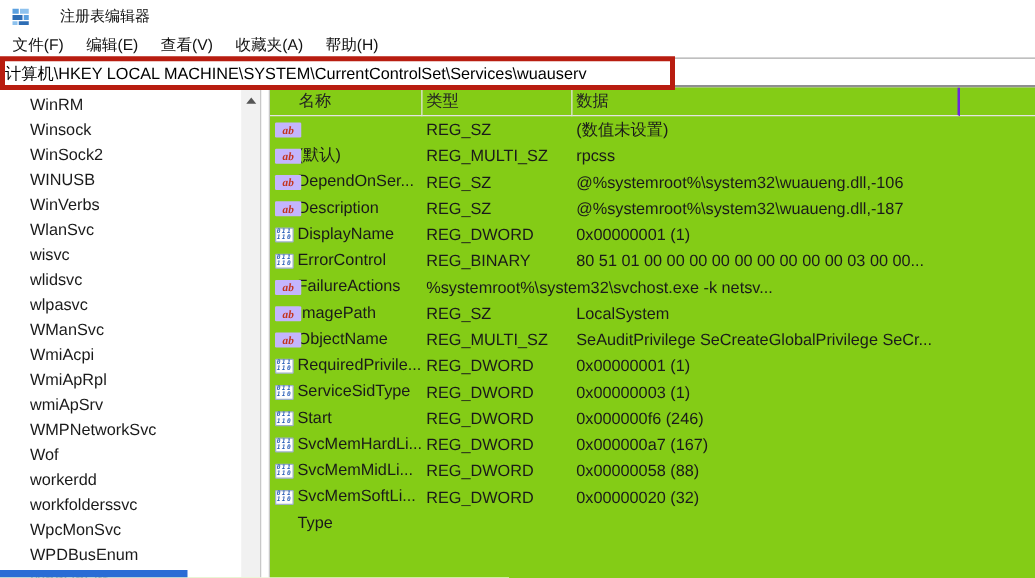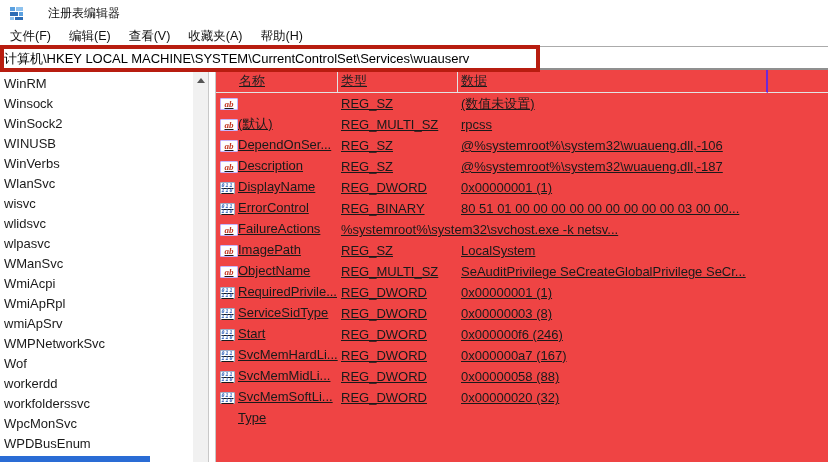--- a/index.html
+++ b/index.html
@@ -22,43 +22,43 @@
   .address-text { font-size:13px; padding-left:4px; white-space:nowrap; color:#000; }
   .red-annotation { position:absolute; left:0; top:-2px; width:540px; height:27px;
                     border:4px solid #b81d10; pointer-events:none; z-index:5; }
 
   
   .main { display:flex; height:392px; position:relative; }
 
   
   .tree-pane { position:relative; width:208px; flex:0 0 auto; overflow:hidden; }
   .tree-list { padding-top:4px; }
-  .tree-item { height:20px; line-height:20px; font-size:13px; padding-left:4px; white-space:nowrap; }
+  .tree-item { height:20px; line-height:20px; font-size:13px; padding-left:24px; white-space:nowrap; }
   .tree-scrollbar { position:absolute; top:2px; right:0; width:15px; height:390px; background:#f1f1f1; }
   .scroll-up-btn { width:15px; height:16px; display:flex; align-items:center; justify-content:center; background:#f1f1f1; }
   .tri-up { width:0; height:0; border-left:4px solid transparent; border-right:4px solid transparent;
             border-bottom:5px solid #555; }
   .splitter { width:8px; flex:0 0 auto; border-left:1px solid #c8c8c8; border-right:1px solid #c8c8c8; background:#fff; }
 
   
-  .table-pane { flex:1 1 auto; overflow:hidden; background:#ef4444;text-decoration:underline; }
+  .table-pane { flex:1 1 auto; overflow:hidden; background:#84cc16; }
   .table-header { display:flex; height:23px; align-items:center; font-size:13px; color:#222; }
   .th { height:100%; display:flex; align-items:center; border-bottom:1px solid #e3e3e3; }
   .th-name { width:122px; padding-left:23px; border-right:1px solid #e3e3e3; }
   .th-type { width:120px; padding-left:3px; border-right:1px solid #e3e3e3; }
   .th-data { width:310px; padding-left:3px; border-right:2px solid #6d28d9; }
   .th-rest { flex:1; }
   .table-body .row { display:flex; align-items:center; height:21px; font-size:13px; white-space:nowrap; }
   .cell-icon { width:22px; flex:0 0 auto; display:flex; justify-content:flex-start; padding-left:4px; }
   .cell-name { width:100px; flex:0 0 auto; overflow:hidden;margin-top:40px; }
   .cell-type { width:120px; flex:0 0 auto; padding-left:3px; overflow:hidden; }
   .cell-data { flex:1 1 auto; padding-left:3px; overflow:hidden; }
 
   
-  .icon-ab { width:36px; height:12px; border:1px solid #c4b5fd; background:#fdfdfd; border-radius:1px;
+  .icon-ab { width:36px; height:12px; border:6px solid #c4b5fd; background:#fdfdfd; border-radius:1px;
              display:flex; align-items:center; justify-content:center;
              font:italic bold 9px "Liberation Serif", serif; color:#c3341e; }
   .icon-bin { width:15px; height:12px; border:1px solid #9eb0c8; background:#fdfdfd; border-radius:1px;
               display:flex; flex-direction:column; align-items:center; justify-content:center;
               font:bold 5px "DejaVu Sans Mono", monospace; line-height:5px; color:#2b5fb8; letter-spacing:1px; }
 
   
   .taskbar-fragment { position:absolute; left:0; bottom:0; width:150px; height:6px; background:#2a6cd5; }
 </style>
 </head>
@@ -225,21 +225,21 @@
           </div>
           <div class="row">
             <div class="cell-icon">
               <span class="icon-bin">
                 <i>011</i>
                 <i>110</i>
               </span>
             </div>
             <div class="cell-name">Start</div>
             <div class="cell-type">REG_DWORD</div>
-            <div class="cell-data">0x00000003 (8)</div>
+            <div class="cell-data">0x00000003 (1)</div>
           </div>
           <div class="row">
             <div class="cell-icon">
               <span class="icon-bin">
                 <i>011</i>
                 <i>110</i>
               </span>
             </div>
             <div class="cell-name">SvcMemHardLi...</div>
             <div class="cell-type">REG_DWORD</div>

